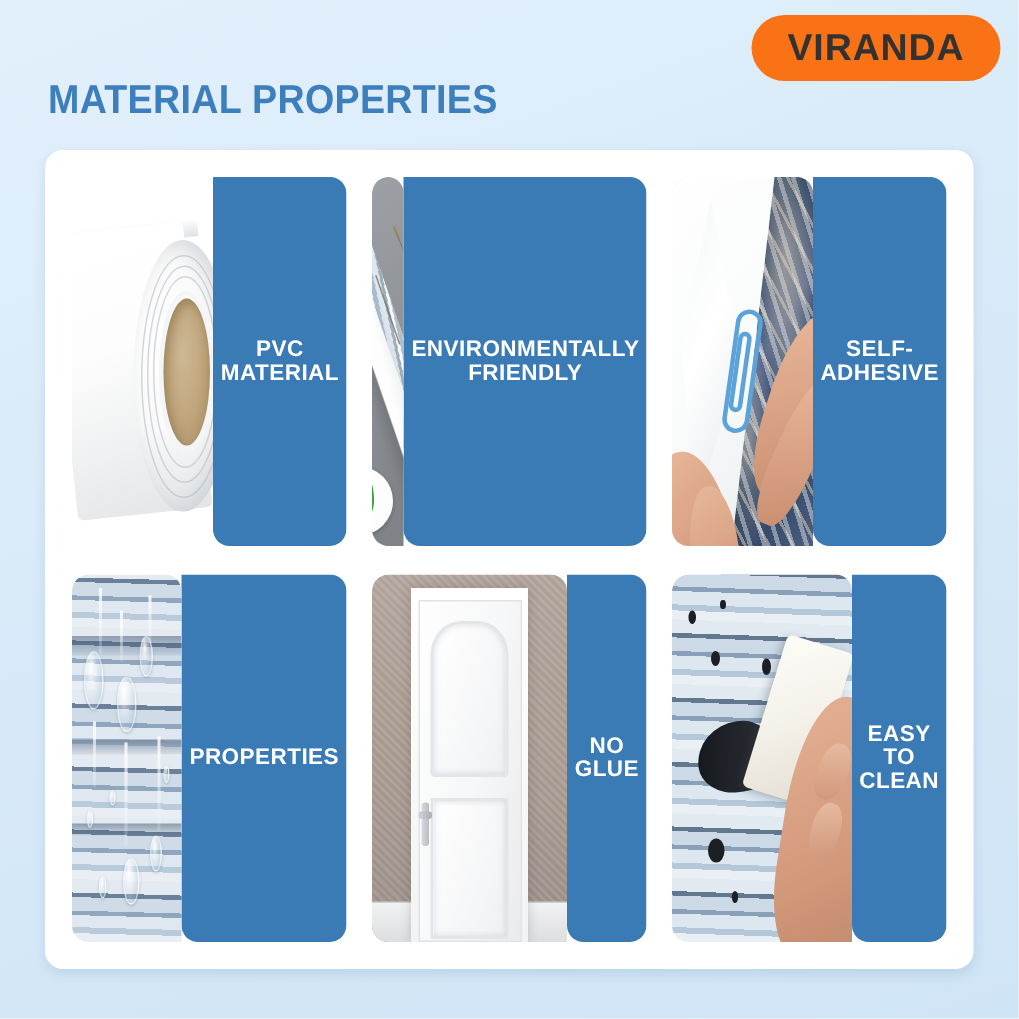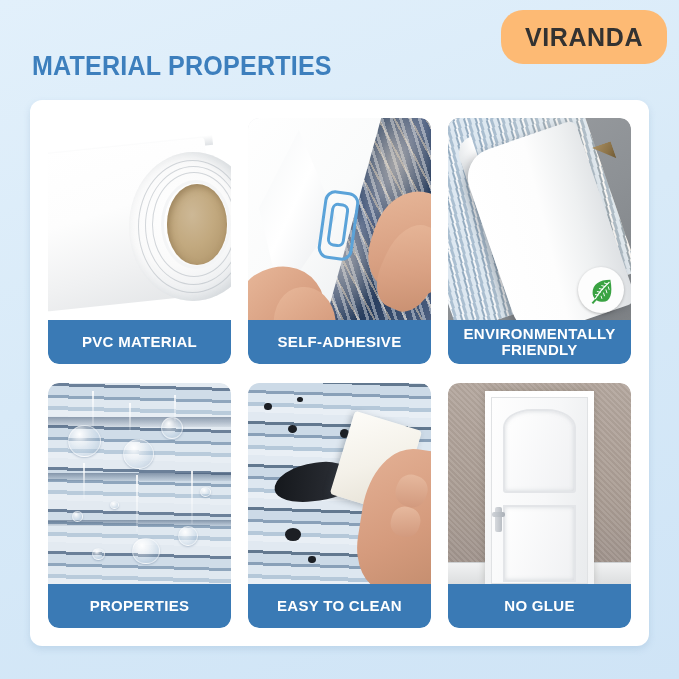--- a/index.html
+++ b/index.html
@@ -17,22 +17,22 @@
     width: 679px;
     height: 679px;
   }
 
   
   .brand-box {
     position: absolute;
     top: 10px;
     left: 501px;
     width: 166px;
-    height: 54px;
-    background: #fdba74;
+    height: 44px;
+    background: #f97316;
     display: flex;
     align-items: center;
     justify-content: center;
     border-radius: 22px;
   }
   .brand-text {
     font-size: 25px;
     font-weight: bold;
     letter-spacing: 0.6px;
     color: #333231;
@@ -76,21 +76,21 @@
     display: grid;
     grid-template-columns: repeat(3, 1fr);
     grid-template-rows: repeat(2, 1fr);
     column-gap: 17px;
     row-gap: 19px;
   }
 
   .card {
     position: relative;
     display: flex;
-    flex-direction: column;
+    flex-direction: row;
     border-radius: 11px;
     overflow: hidden;
   }
 
   .card-photo {
     position: relative;
     flex: 1 1 auto;
     border-radius: 11px 11px 0 0;
     overflow: hidden;
   }
@@ -451,35 +451,20 @@
           <div class="sheet-edge"></div>
           <div class="sheet"></div>
           <div class="roll-body"></div>
           <div class="roll-ring r1"></div>
           <div class="roll-ring r2"></div>
           <div class="roll-ring r3"></div>
           <div class="core-lip"></div>
           <div class="core"></div>
         </div>
         <div class="card-label">PVC MATERIAL</div>
-      </div>
-
-      <div class="card">
-        <div class="card-photo ph-adh">
-          <div class="marble"></div>
-          <div class="backing"></div>
-          <div class="fold"></div>
-          <div class="clip"></div>
-          <div class="clip-inner"></div>
-          <div class="hand hand-l"></div>
-          <div class="hand hand-l2"></div>
-          <div class="hand hand-r"></div>
-          <div class="hand hand-r2"></div>
-        </div>
-        <div class="card-label">SELF-ADHESIVE</div>
       </div>
 
       <div class="card">
         <div class="card-photo ph-eco">
           <div class="print"></div>
           <div class="plank pk1"></div>
           <div class="plank pk2"></div>
           <div class="peel-edge"></div>
           <div class="peel"></div>
           <div class="peel-corner"></div>
@@ -498,20 +483,35 @@
                 <path d="M18.6 18.8 19.8 22.6"></path>
                 <path d="M16 22.2 17 25.4"></path>
               </g>
             </svg>
           </div>
         </div>
         <div class="card-label two-line">ENVIRONMENTALLY FRIENDLY</div>
       </div>
 
       <div class="card">
+        <div class="card-photo ph-adh">
+          <div class="marble"></div>
+          <div class="backing"></div>
+          <div class="fold"></div>
+          <div class="clip"></div>
+          <div class="clip-inner"></div>
+          <div class="hand hand-l"></div>
+          <div class="hand hand-l2"></div>
+          <div class="hand hand-r"></div>
+          <div class="hand hand-r2"></div>
+        </div>
+        <div class="card-label">SELF-ADHESIVE</div>
+      </div>
+
+      <div class="card">
         <div class="card-photo ph-water">
           <div class="band b1"></div>
           <div class="band b2"></div>
           <div class="band b3"></div>
 
           <div class="trail" style="left:24%;top:4%;height:18%;"></div>
           <div class="trail" style="left:44%;top:10%;height:14%;"></div>
           <div class="trail" style="left:69%;top:6%;height:13%;"></div>
           <div class="trail" style="left:48%;top:46%;height:28%;"></div>
           <div class="trail" style="left:78%;top:44%;height:26%;"></div>
@@ -521,49 +521,49 @@
           <div class="drop" style="left:41%;top:28%;width:17%;height:15%;"></div>
           <div class="drop" style="left:62%;top:17%;width:12%;height:11%;"></div>
           <div class="drop" style="left:46%;top:77%;width:15%;height:13%;"></div>
           <div class="drop" style="left:71%;top:71%;width:11%;height:10%;"></div>
           <div class="drop" style="left:24%;top:82%;width:7%;height:6%;"></div>
           <div class="drop" style="left:13%;top:64%;width:6%;height:5%;"></div>
           <div class="drop" style="left:34%;top:59%;width:5%;height:4%;"></div>
           <div class="drop" style="left:83%;top:52%;width:6%;height:5%;"></div>
         </div>
         <div class="card-label">PROPERTIES</div>
+      </div>
+
+      <div class="card">
+        <div class="card-photo ph-door">
+          <div class="wall-tex"></div>
+          <div class="base-l"></div>
+          <div class="base-r"></div>
+          <div class="frame"></div>
+          <div class="leaf"></div>
+          <div class="panel-top"></div>
+          <div class="panel-bot"></div>
+          <div class="handle"></div>
+          <div class="handle-bar"></div>
+        </div>
+        <div class="card-label">NO GLUE</div>
       </div>
 
       <div class="card">
         <div class="card-photo ph-clean">
           <div class="stain" style="left:9%;top:10%;width:4%;height:3.5%;"></div>
           <div class="stain" style="left:27%;top:7%;width:3%;height:2.6%;"></div>
           <div class="stain" style="left:22%;top:21%;width:5%;height:4.2%;"></div>
           <div class="stain" style="left:50%;top:23%;width:5%;height:4.4%;"></div>
           <div class="stain" style="left:20%;top:72%;width:9%;height:6.5%;"></div>
           <div class="stain" style="left:33%;top:86%;width:4%;height:3.4%;"></div>
           <div class="smear"></div>
           <div class="sponge"></div>
           <div class="hand-c"></div>
           <div class="finger" style="right:2%;top:46%;width:17%;height:16%;transform:rotate(22deg);"></div>
           <div class="finger" style="right:6%;top:62%;width:16%;height:15%;transform:rotate(16deg);"></div>
         </div>
         <div class="card-label">EASY TO CLEAN</div>
       </div>
 
-      <div class="card">
-        <div class="card-photo ph-door">
-          <div class="wall-tex"></div>
-          <div class="base-l"></div>
-          <div class="base-r"></div>
-          <div class="frame"></div>
-          <div class="leaf"></div>
-          <div class="panel-top"></div>
-          <div class="panel-bot"></div>
-          <div class="handle"></div>
-          <div class="handle-bar"></div>
-        </div>
-        <div class="card-label">NO GLUE</div>
-      </div>
-
     </div>
   </div>
 </div>
 
 </body></html>

